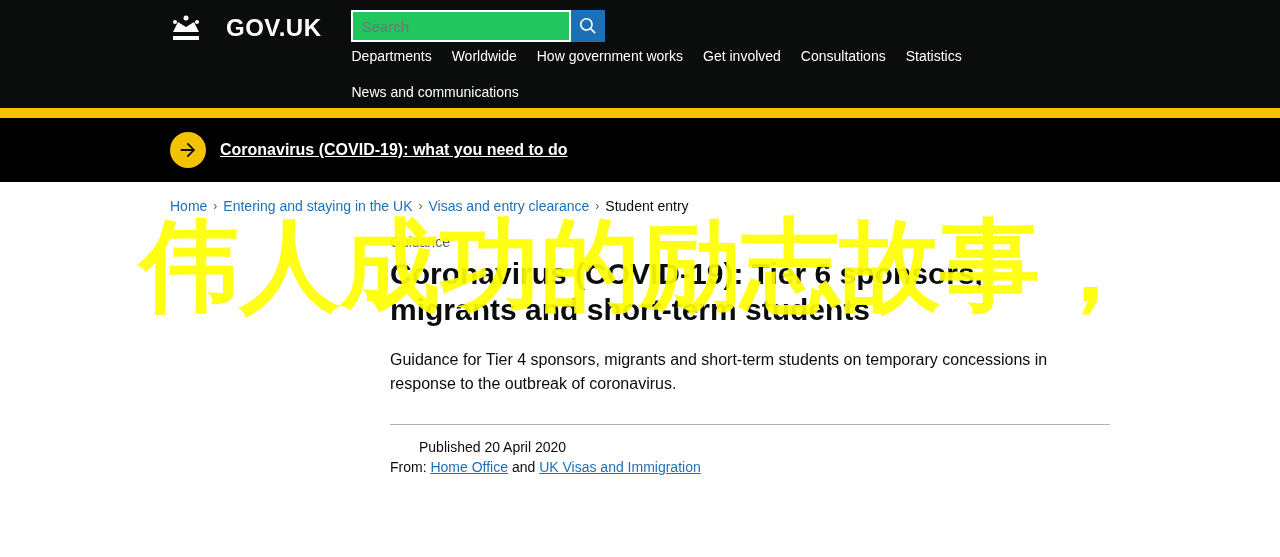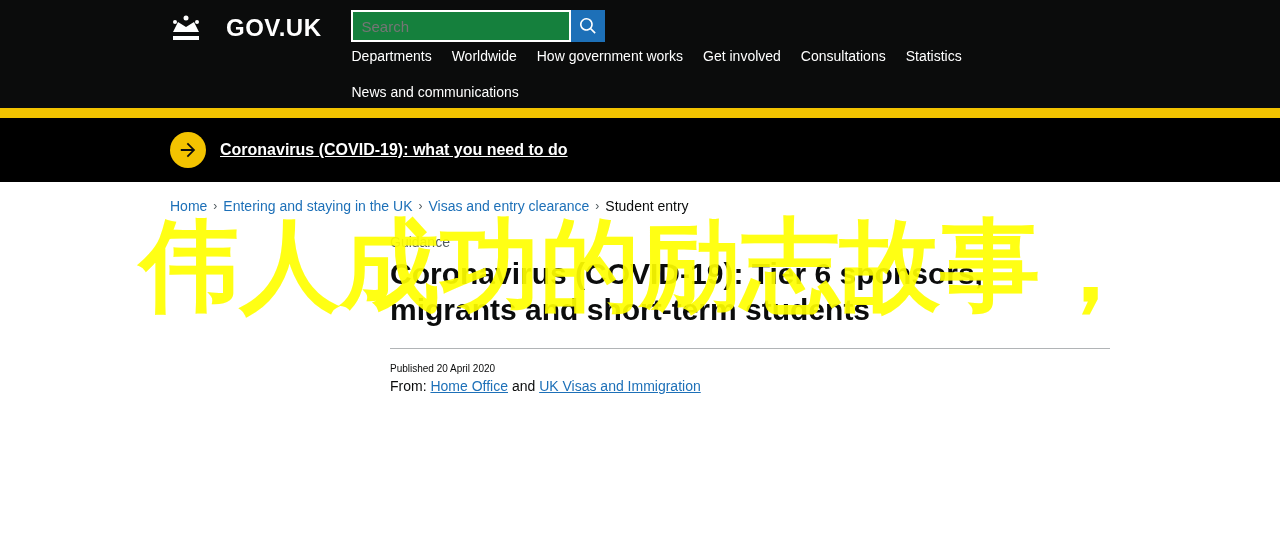--- a/index.html
+++ b/index.html
@@ -47,21 +47,21 @@
       display: flex;
       align-items: center;
       gap: 0;
     }
     .search-input {
       width: 220px;
       height: 32px;
       border: 2px solid #fff;
       padding: 0 8px;
       font-size: 15px;
-      background: #15803d;
+      background: #22c55e;
       outline: none;
     }
     .search-button {
       width: 34px;
       height: 32px;
       background: #1d70b8;
       border: none;
       cursor: pointer;
       display: flex;
       align-items: center;
@@ -190,23 +190,24 @@
       color: #0b0c0c;
       line-height: 1.5;
       margin-bottom: 28px;
     }
     .meta-divider {
       border: none;
       border-top: 1px solid #b1b4b6;
       margin-bottom: 14px;
     }
     .meta-published {
-      font-size: 10px;
+      font-size: 14px;
       color: #0b0c0c;
       margin-bottom: 4px;
+      margin-left: 29px;
     }
     .meta-from {
       font-size: 14px;
       color: #0b0c0c;
     }
     .meta-from a {
       color: #1d70b8;
       text-decoration: underline;
     }
 
@@ -293,20 +294,21 @@
       <span class="current">Student entry</span>
     </li>
   </ol>
 </div>
 
 <div class="main-content">
   <aside class="sidebar"></aside>
   <article class="article">
     <p class="guidance-label">Guidance</p>
     <h1 class="article-title">Coronavirus (COVID-19): Tier 6 sponsors, migrants and short-term students</h1>
+    <p class="article-desc">Guidance for Tier 4 sponsors, migrants and short-term students on temporary concessions in response to the outbreak of coronavirus.</p>
     <hr class="meta-divider">
     <p class="meta-published">Published 20 April 2020</p>
     <p class="meta-from">
       <span>From: </span>
       <a href="#">Home Office</a>
       <span> and </span>
       <a href="#">UK Visas and Immigration</a>
     </p>
   </article>
 </div>

